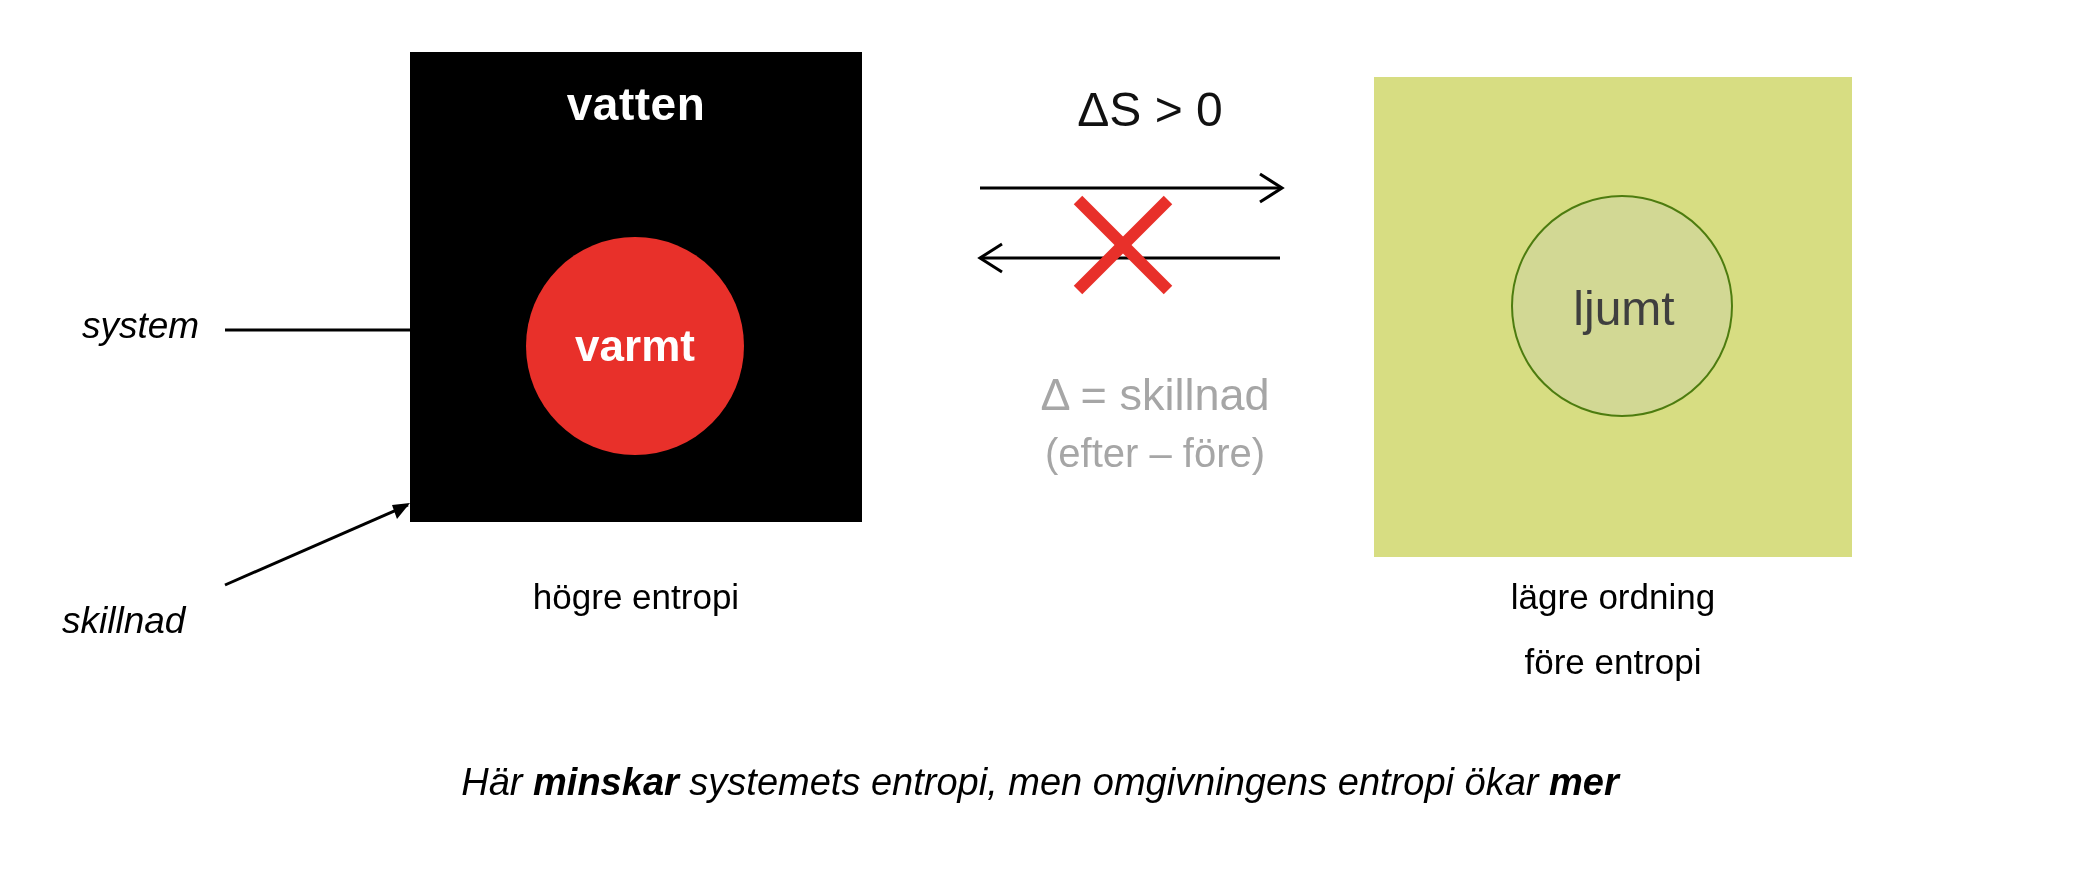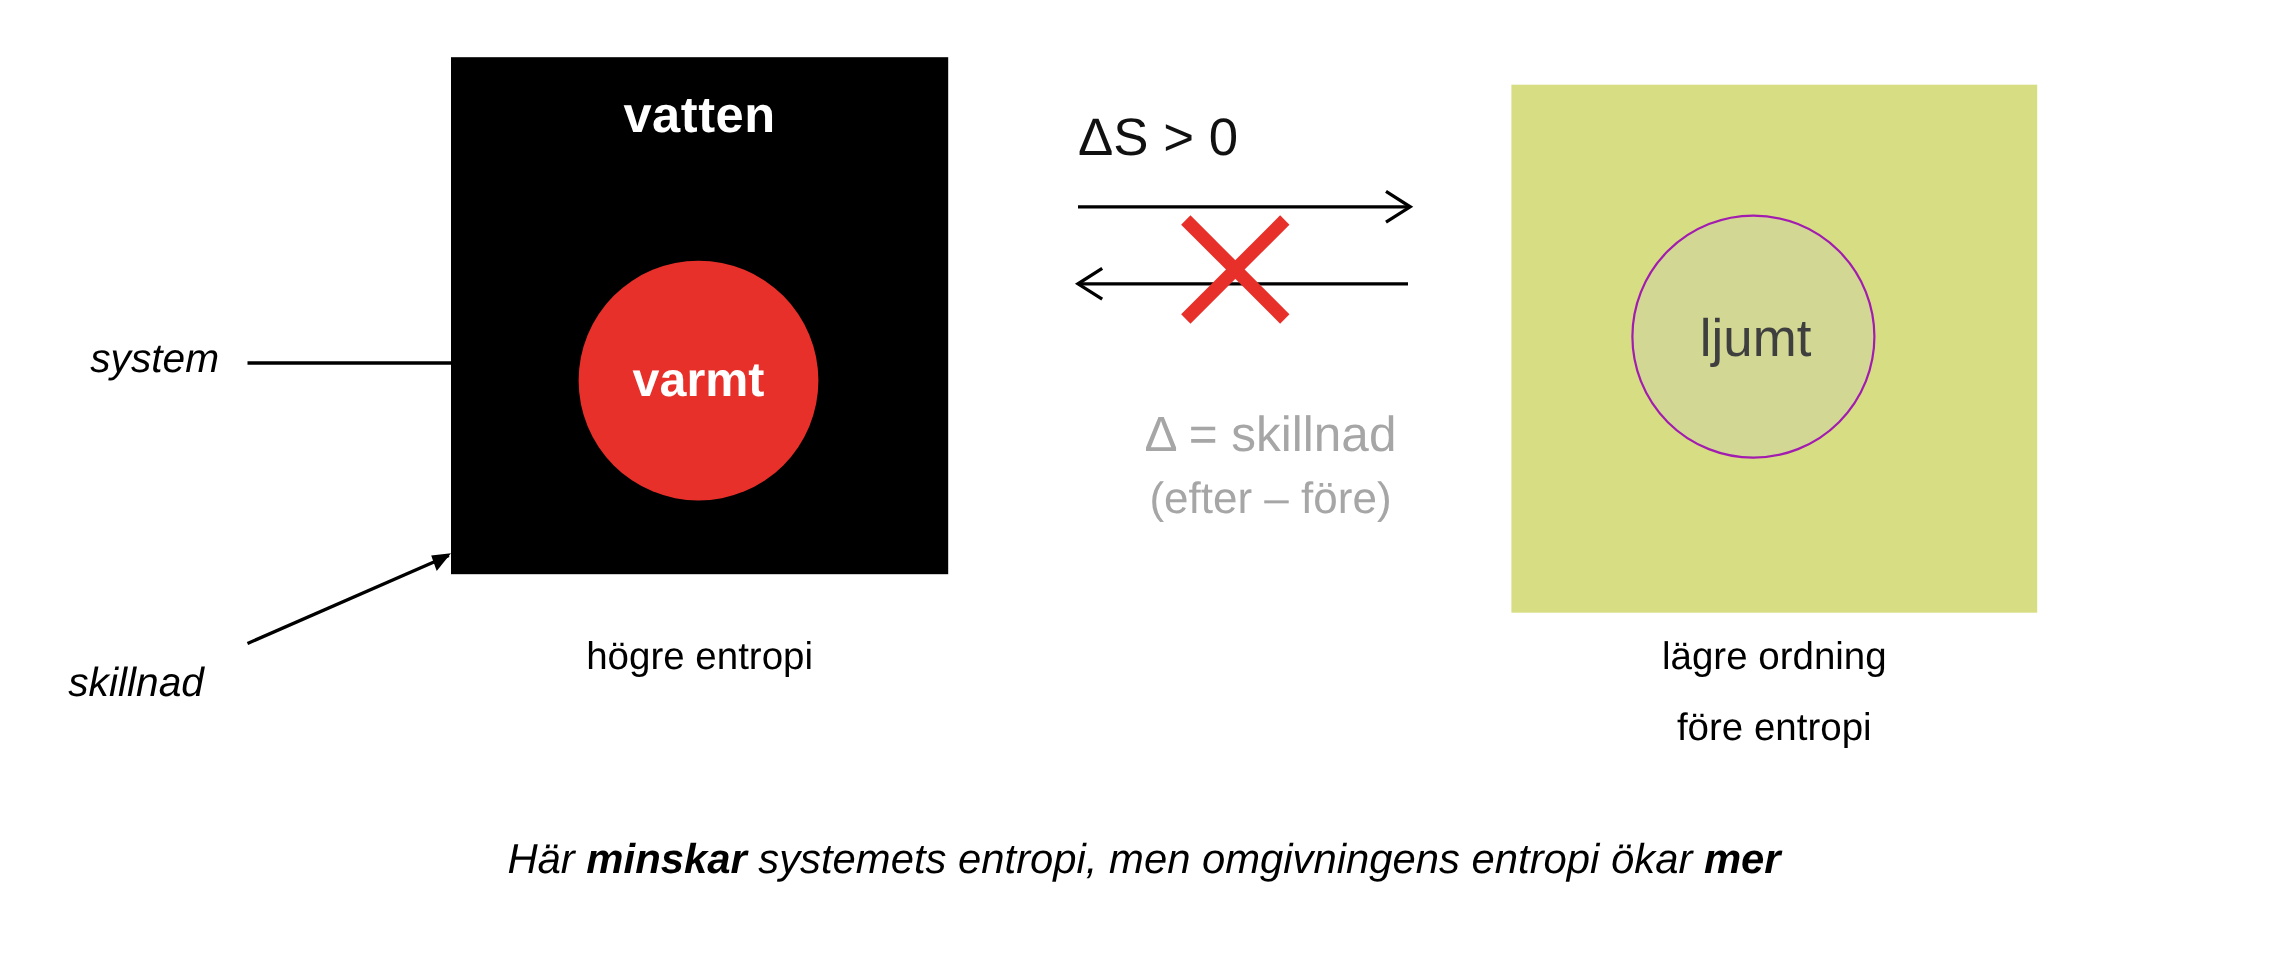--- a/index.html
+++ b/index.html
@@ -70,27 +70,27 @@
   #right-box {
     position: absolute;
     left: 1374px;
     top: 77px;
     width: 478px;
     height: 480px;
     background: #d7dd82;
   }
   #pale-circle {
     position: absolute;
-    left: 109px;
+    left: 137px;
     top: 118px;
     width: 222px;
     height: 222px;
     border-radius: 50%;
     background: #d2d894;
-    border: 2px solid #a21caf;
+    border: 2px solid #4d7c0f;
     box-sizing: border-box;
   }
   #pale-circle-label {
     position: absolute;
     left: 0;
     top: 0;
     width: 222px;
     height: 222px;
     display: flex;
     align-items: center;
@@ -117,23 +117,23 @@
     top: 565px;
     width: 478px;
   }
 
   
   #delta-s {
     position: absolute;
     left: 980px;
     top: 82px;
     width: 340px;
+    text-align: center;
     font-size: 48px;
     color: #111111;
-    margin-top: 16px;
   }
   #arrows-svg {
     position: absolute;
     left: 960px;
     top: 150px;
   }
   #delta-expl {
     position: absolute;
     left: 955px;
     top: 365px;

